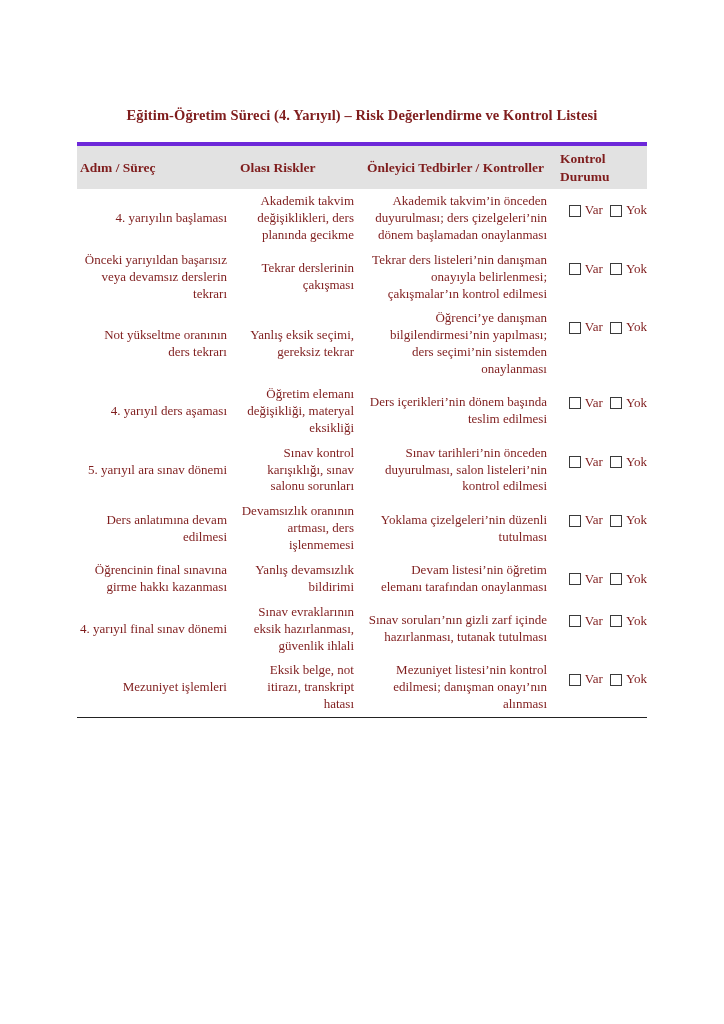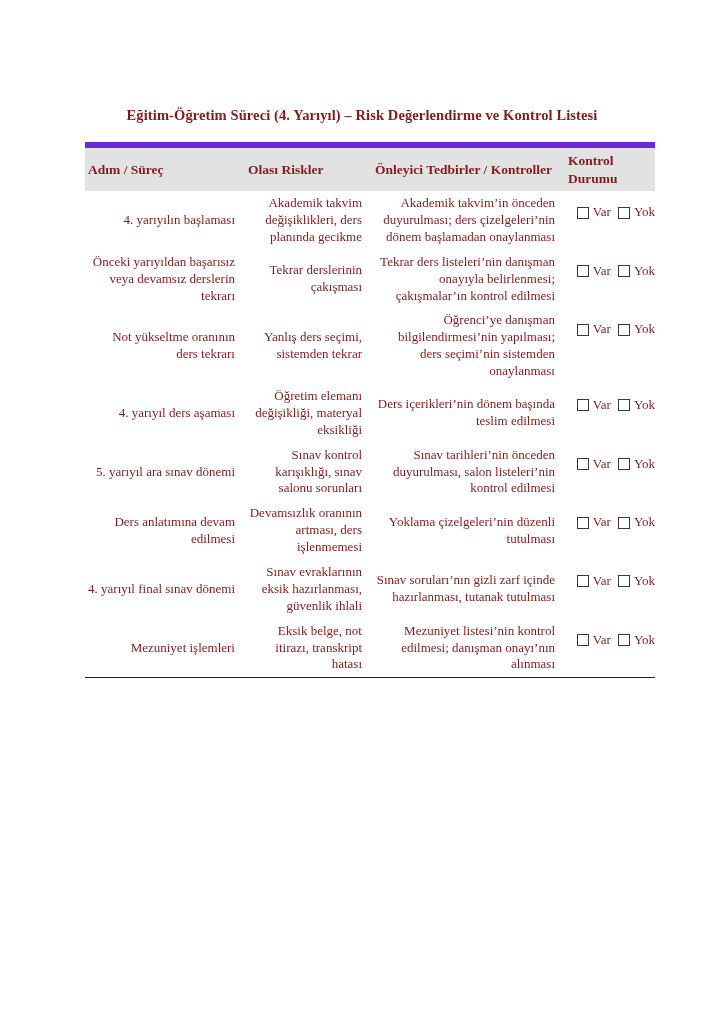--- a/index.html
+++ b/index.html
@@ -22,25 +22,25 @@
     left: 0;
     width: 724px;
     text-align: center;
     font-size: 14.5px;
     font-weight: bold;
     letter-spacing: 0.1px;
   }
   table.risk-table {
     position: absolute;
     top: 142px;
-    left: 85px;
+    left: 77px;
     width: 570px;
     border-collapse: collapse;
     table-layout: fixed;
-    border-top: 6px solid #6d28d9;
+    border-top: 4px solid #6d28d9;
     font-size: 13px;
     line-height: 1.3;
   }
   col.c-step    { width: 160px; }
   col.c-risk    { width: 127px; }
   col.c-measure { width: 193px; }
   col.c-control { width: 90px; }
 
   thead th {
     background: #e2e2e2;
@@ -123,21 +123,21 @@
           <td class="col-measure">Tekrar ders listeleri’nin danışman onayıyla belirlenmesi; çakışmalar’ın kontrol edilmesi</td>
           <td class="col-control"><span class="ctrl">
               <span class="cbx"></span>
               <span class="cbx-label">Var</span>
               <span class="cbx"></span>
               <span class="cbx-label">Yok</span>
             </span></td>
         </tr>
         <tr>
           <td class="col-step">Not yükseltme oranının ders tekrarı</td>
-          <td class="col-risk">Yanlış ders seçimi, sistemden tekrar</td>
+          <td class="col-risk">Yanlış eksik seçimi, gereksiz tekrar</td>
           <td class="col-measure">Öğrenci’ye danışman bilgilendirmesi’nin yapılması; ders seçimi’nin sistemden onaylanması</td>
           <td class="col-control"><span class="ctrl">
               <span class="cbx"></span>
               <span class="cbx-label">Var</span>
               <span class="cbx"></span>
               <span class="cbx-label">Yok</span>
             </span></td>
         </tr>
         <tr>
           <td class="col-step">4. yarıyıl ders aşaması</td>
@@ -166,20 +166,31 @@
           <td class="col-risk">Devamsızlık oranının artması, ders işlenmemesi</td>
           <td class="col-measure">Yoklama çizelgeleri’nin düzenli tutulması</td>
           <td class="col-control"><span class="ctrl">
               <span class="cbx"></span>
               <span class="cbx-label">Var</span>
               <span class="cbx"></span>
               <span class="cbx-label">Yok</span>
             </span></td>
         </tr>
         <tr>
+          <td class="col-step">Öğrencinin final sınavına girme hakkı kazanması</td>
+          <td class="col-risk">Yanlış devamsızlık bildirimi</td>
+          <td class="col-measure">Devam listesi’nin öğretim elemanı tarafından onaylanması</td>
+          <td class="col-control"><span class="ctrl">
+              <span class="cbx"></span>
+              <span class="cbx-label">Var</span>
+              <span class="cbx"></span>
+              <span class="cbx-label">Yok</span>
+            </span></td>
+        </tr>
+        <tr>
           <td class="col-step">4. yarıyıl final sınav dönemi</td>
           <td class="col-risk">Sınav evraklarının eksik hazırlanması, güvenlik ihlali</td>
           <td class="col-measure">Sınav soruları’nın gizli zarf içinde hazırlanması, tutanak tutulması</td>
           <td class="col-control"><span class="ctrl">
               <span class="cbx"></span>
               <span class="cbx-label">Var</span>
               <span class="cbx"></span>
               <span class="cbx-label">Yok</span>
             </span></td>
         </tr>

